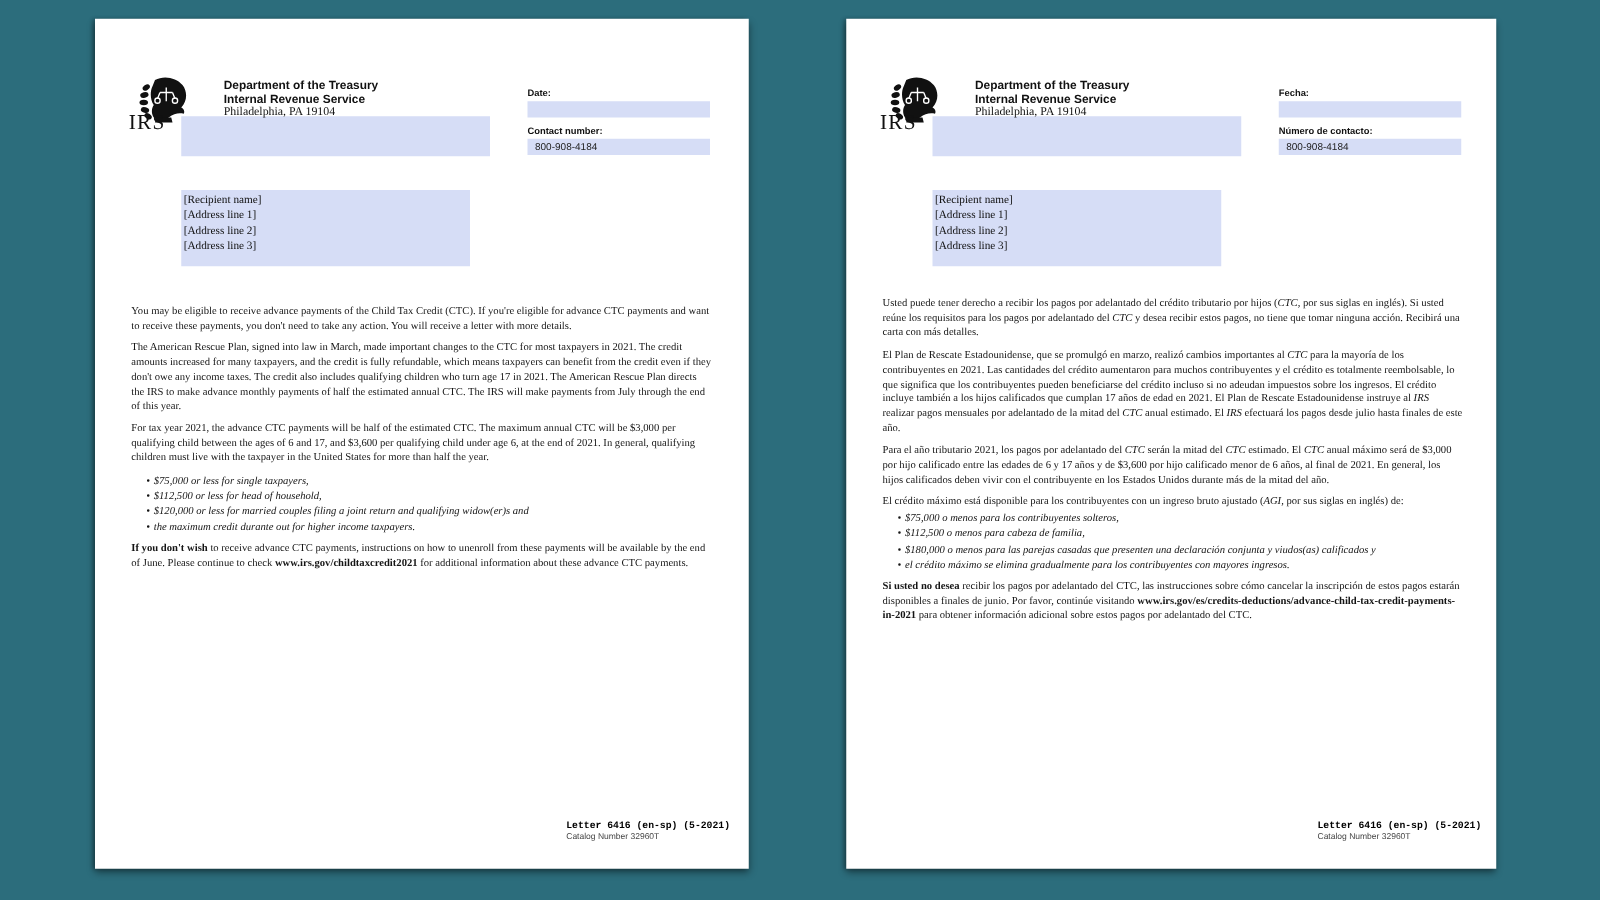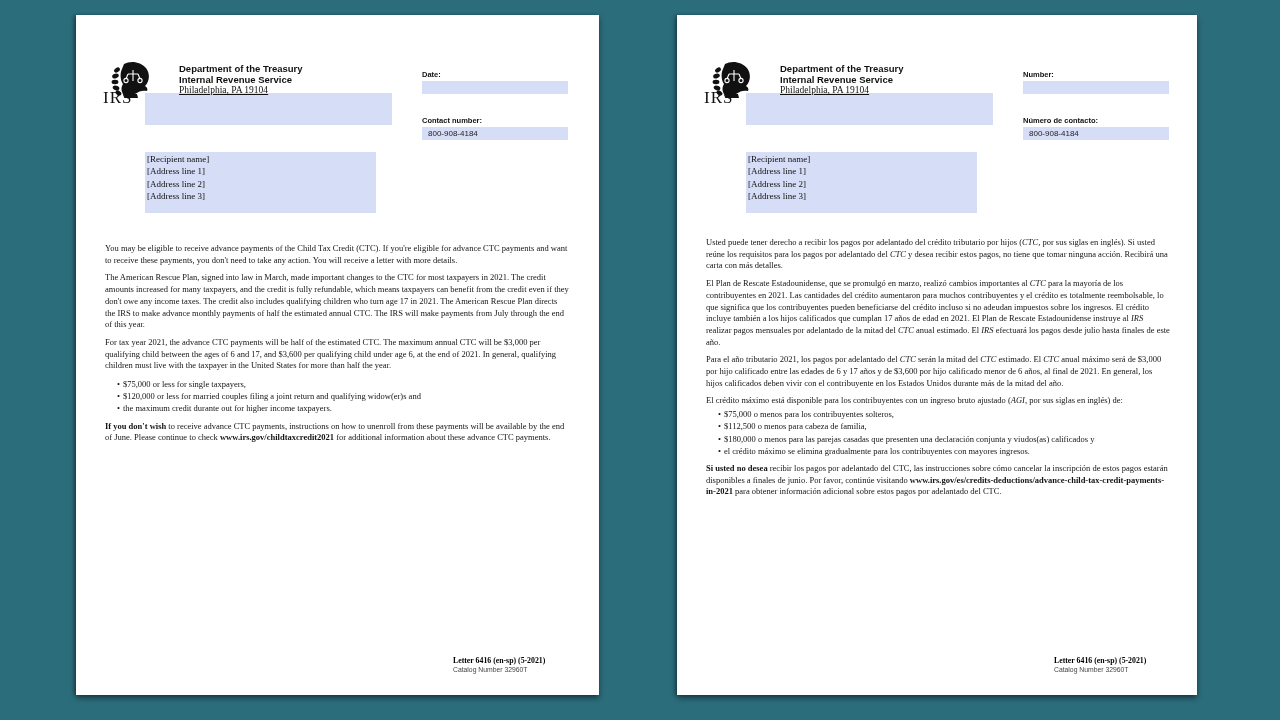--- a/index.html
+++ b/index.html
@@ -17,47 +17,47 @@
 
   .logo{position:absolute;left:27px;top:46px;width:52px;}
   .logo svg{display:block;margin-left:8px;}
   .logo-text{
     font-family:"Liberation Serif", serif;font-size:17px;color:#111;
     letter-spacing:1px;margin-top:-10px;line-height:17px;
   }
 
   .dept{position:absolute;left:69px;top:49px;z-index:2;margin-left:34px;}
   .dept-bold{font-family:"Liberation Sans", sans-serif;font-weight:bold;font-size:9.5px;line-height:10.5px;color:#111;}
-  .dept-addr{font-family:"Liberation Serif", serif;font-size:9.5px;line-height:11px;color:#111;text-decoration:underline;}
+  .dept-addr{font-family:"Liberation Serif", serif;font-size:9.5px;line-height:11px;color:#111;}
 
   .hdr-box{position:absolute;left:69px;top:78px;width:247px;height:32px;background:var(--hl);z-index:1;}
 
   .right-col{position:absolute;left:346px;top:55px;width:146px;}
   .field-label{font-family:"Liberation Sans", sans-serif;font-weight:bold;font-size:7.5px;color:#111;margin-bottom:2px;}
-  .field-box{width:146px;height:13px;background:var(--hl);margin-bottom:22px;
+  .field-box{width:146px;height:13px;background:var(--hl);margin-bottom:6px;
     font-family:"Liberation Sans", sans-serif;font-size:8px;color:#222;
     display:flex;align-items:center;padding-left:6px;box-sizing:border-box;}
 
   .recipient-box{
     position:absolute;left:69px;top:137px;width:231px;height:61px;background:var(--hl);
     padding:1px 0 0 2px;box-sizing:border-box;
   }
   .recipient-line{font-size:9px;line-height:12.4px;color:#111;}
 
   .body-block{position:absolute;left:29px;width:464px;font-size:8.5px;line-height:11.7px;color:#141414;text-align:left;}
   #page-en .body-block{top:228px;}
   #page-es .body-block{top:222px;}
   .para{margin-bottom:6px;}
   .para.tight{margin-bottom:1px;}
   .bullets{margin-bottom:6px;}
-  .bullet-line{padding-left:12px;line-height:12.2px;}
+  .bullet-line{padding-left:12px;line-height:12.2px;font-style:italic;}
   .bullet-dot{padding-right:3px;}
 
   .footer{position:absolute;left:377px;top:641px;}
-  .footer-letter{font-family:Liberation Serif, serif;font-weight:bold;font-size:7.8px;color:#000;line-height:10px;}
+  .footer-letter{font-family:Liberation Mono, monospace;font-weight:bold;font-size:7.8px;color:#000;line-height:10px;}
   .footer-catalog{font-family:"Liberation Sans", sans-serif;font-size:6.8px;color:#444;line-height:8.5px;}
 </style>
 </head>
 <body style="background: rgb(44, 109, 124);">
 
 <div class="page" id="page-en">
   <div class="logo">
     <span>
       <svg width="40" height="38" viewBox="0 0 40 38">
         <g fill="#111">
@@ -99,20 +99,21 @@
       <div class="recipient-line">[Address line 2]</div>
       <div class="recipient-line">[Address line 3]</div>
     </div>
 
   <div class="body-block">
       <div class="para">You may be eligible to receive advance payments of the Child Tax Credit (CTC). If you're eligible for advance CTC payments and want to receive these payments, you don't need to take any action. You will receive a letter with more details.</div>
       <div class="para">The American Rescue Plan, signed into law in March, made important changes to the CTC for most taxpayers in 2021. The credit amounts increased for many taxpayers, and the credit is fully refundable, which means taxpayers can benefit from the credit even if they don't owe any income taxes. The credit also includes qualifying children who turn age 17 in 2021. The American Rescue Plan directs the IRS to make advance monthly payments of half the estimated annual CTC. The IRS will make payments from July through the end of this year.</div>
       <div class="para">For tax year 2021, the advance CTC payments will be half of the estimated CTC. The maximum annual CTC will be $3,000 per qualifying child between the ages of 6 and 17, and $3,600 per qualifying child under age 6, at the end of 2021. In general, qualifying children must live with the taxpayer in the United States for more than half the year.</div>
       <div class="bullets">
         <div class="bullet-line"><span class="bullet-dot">•</span><span>$75,000 or less for single taxpayers,</span></div>
+        <div class="bullet-line"><span class="bullet-dot">•</span><span>$112,500 or less for head of household,</span></div>
         <div class="bullet-line"><span class="bullet-dot">•</span><span>$120,000 or less for married couples filing a joint return and qualifying widow(er)s and</span></div>
         <div class="bullet-line"><span class="bullet-dot">•</span><span>the maximum credit durante out for higher income taxpayers.</span></div>
       </div>
       <div class="para"><b>If you don't wish</b> to receive advance CTC payments, instructions on how to unenroll from these payments will be available by the end of June. Please continue to check <b>www.irs.gov/childtaxcredit2021</b> for additional information about these advance CTC payments.</div>
     </div>
 
   <div class="footer">
     <div class="footer-letter">Letter 6416 (en-sp) (5-2021)</div>
     <div class="footer-catalog">Catalog Number 32960T</div>
   </div>
@@ -142,21 +143,21 @@
   </div>
 
   <div class="dept">
     <div class="dept-bold">Department of the Treasury</div>
     <div class="dept-bold">Internal Revenue Service</div>
     <div class="dept-addr">Philadelphia, PA 19104</div>
   </div>
   <div class="hdr-box"></div>
 
   <div class="right-col">
-    <div class="field-label">Number:</div>
+    <div class="field-label">Fecha:</div>
     <div class="field-box"></div>
     <div class="field-label">Número de contacto:</div>
     <div class="field-box">800-908-4184</div>
   </div>
 
   <div class="recipient-box">
       <div class="recipient-line">[Recipient name]</div>
       <div class="recipient-line">[Address line 1]</div>
       <div class="recipient-line">[Address line 2]</div>
       <div class="recipient-line">[Address line 3]</div>

